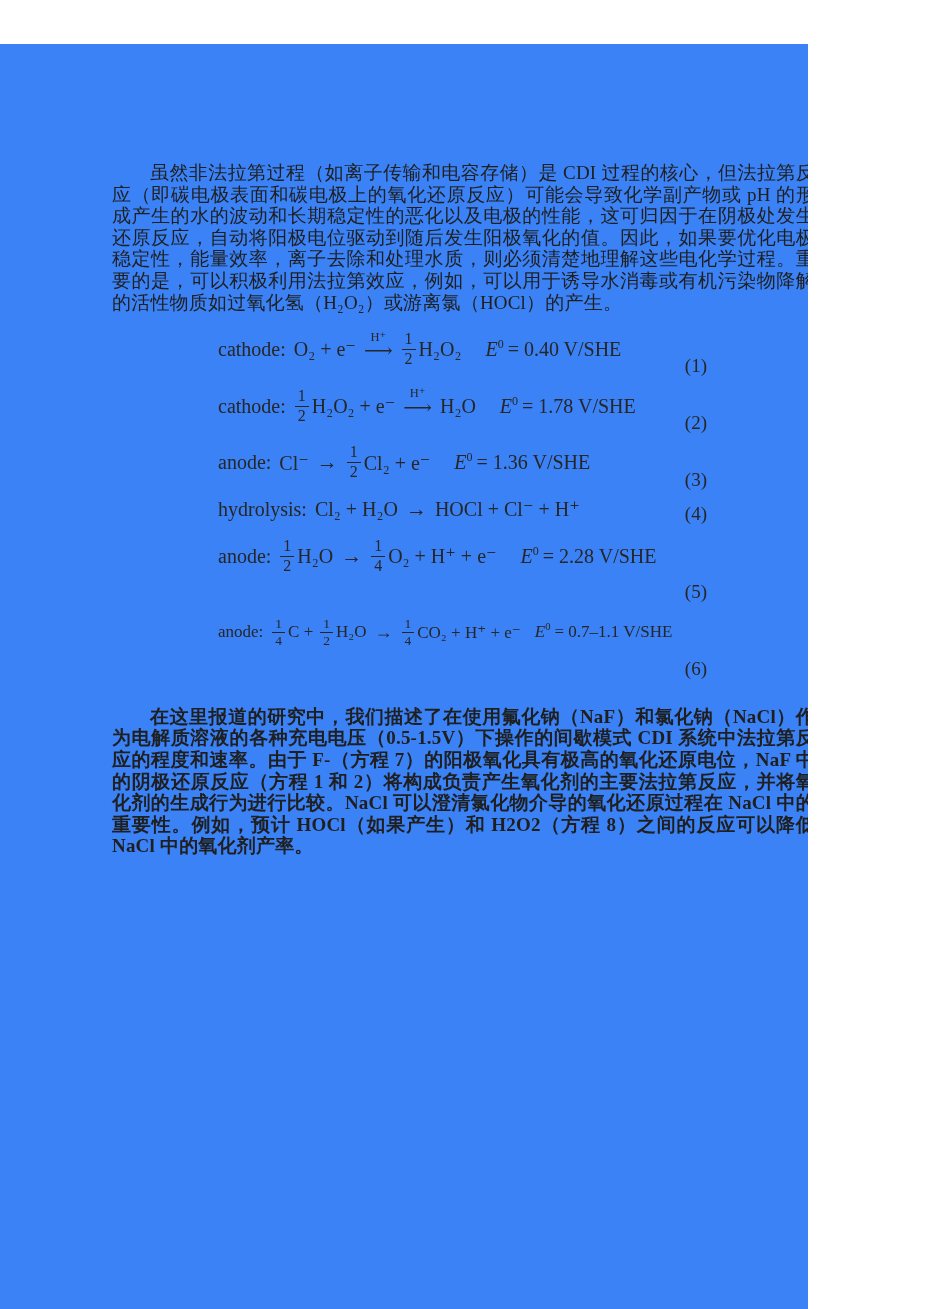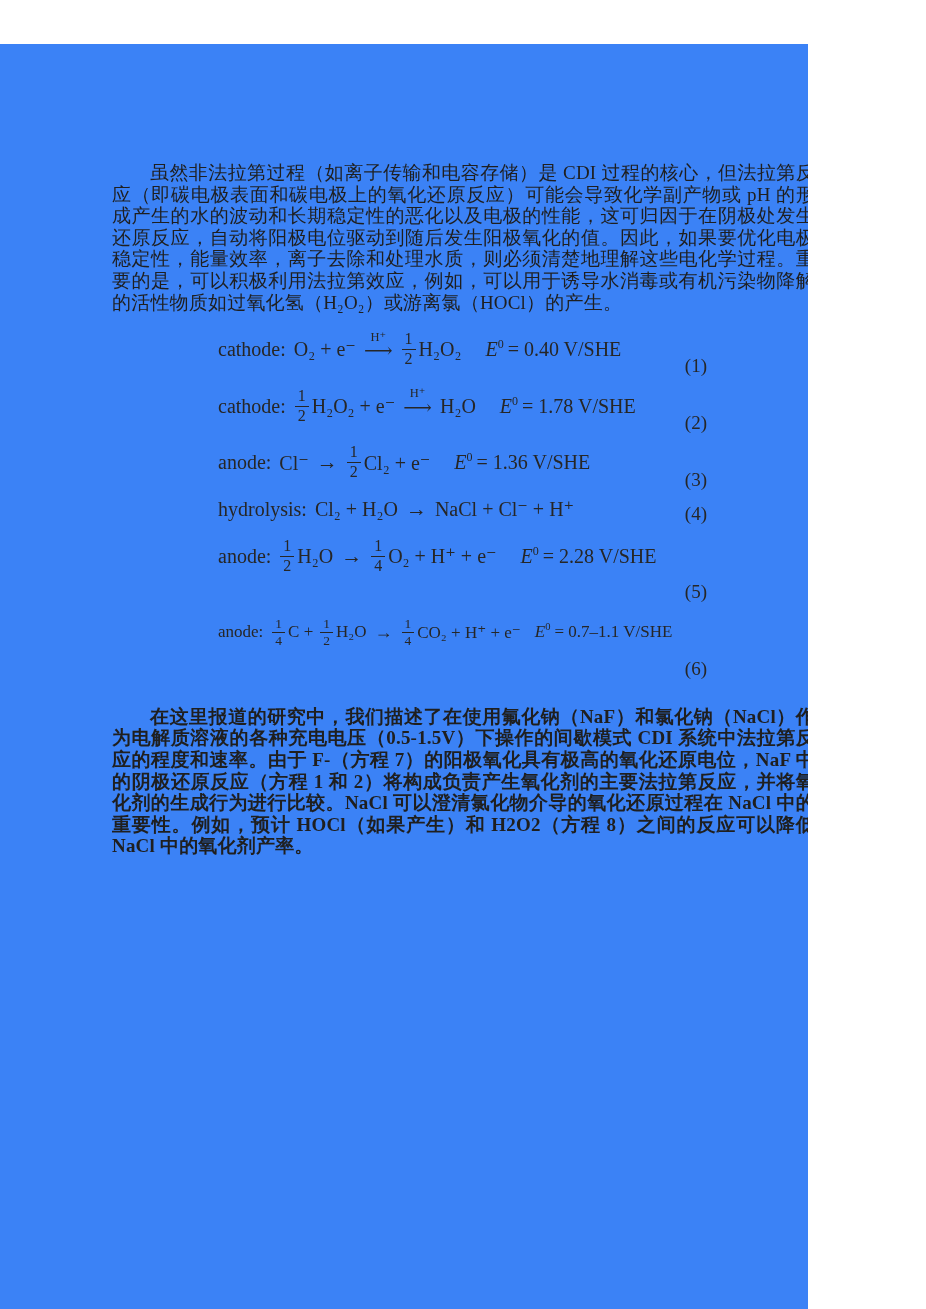--- a/index.html
+++ b/index.html
@@ -167,21 +167,21 @@
           <span class="e-part"><span class="e-sym">E</span><sup class="e-sup">0</sup><span class="e-val">= 1.36 V/SHE</span></span>
         </span>
         <span class="eq-number">(3)</span>
       </div>
 
       <div class="eq-row low-num">
         <span class="eq-body">
           <span class="eq-prefix">hydrolysis:</span>
           <span class="eq-term">Cl₂ + H₂O</span>
           <span class="arrow-plain">→</span>
-          <span class="eq-term">NaCl + Cl⁻ + H⁺</span>
+          <span class="eq-term">HOCl + Cl⁻ + H⁺</span>
         </span>
         <span class="eq-number">(4)</span>
       </div>
 
     </div>
 
 
     <div class="eq-group g2">
 
       <div class="eq-row">

